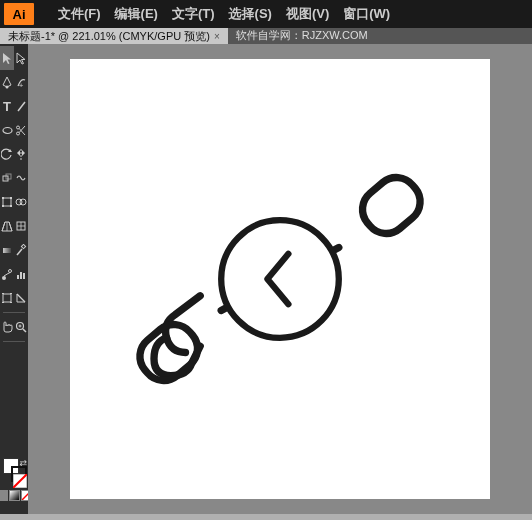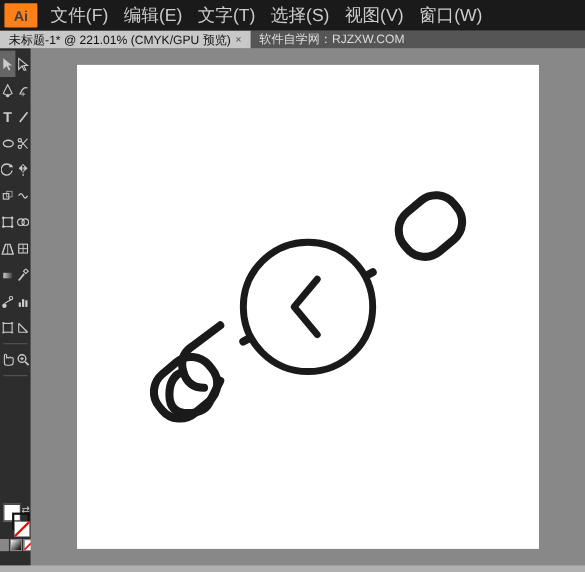--- a/index.html
+++ b/index.html
@@ -16,36 +16,37 @@
     #title-bar {
       height: 28px;
       background: #1a1a1a;
       display: flex;
       align-items: center;
       padding: 0 4px;
       color: #ccc;
     }
     #ai-logo {
       background: #ff7f18;
-      color: #404040;
+      color: #000000;
       font-weight: bold;
       font-size: 13px;
       width: 30px;
       height: 22px;
       display: flex;
       align-items: center;
       justify-content: center;
-      margin-right: 6px;
+      margin-right: 18px;
       border-radius: 1px;
     }
     #menu-bar {
       display: flex;
       gap: 2px;
-      font-size: 16px;
+      font-size: 13px;
       color: #ccc;
+      font-weight: bold;
     }
     #menu-bar span {
       padding: 2px 6px;
       cursor: pointer;
     }
 
     
     #tab-bar {
       height: 16px;
       background: #3c3c3c;

